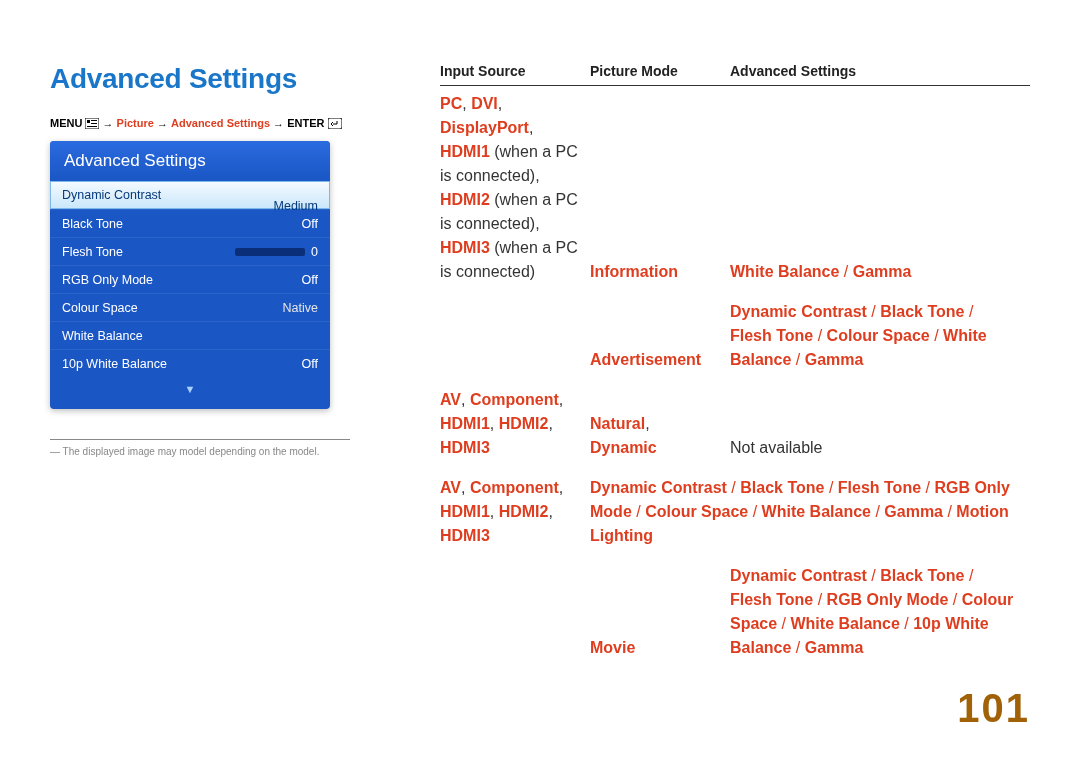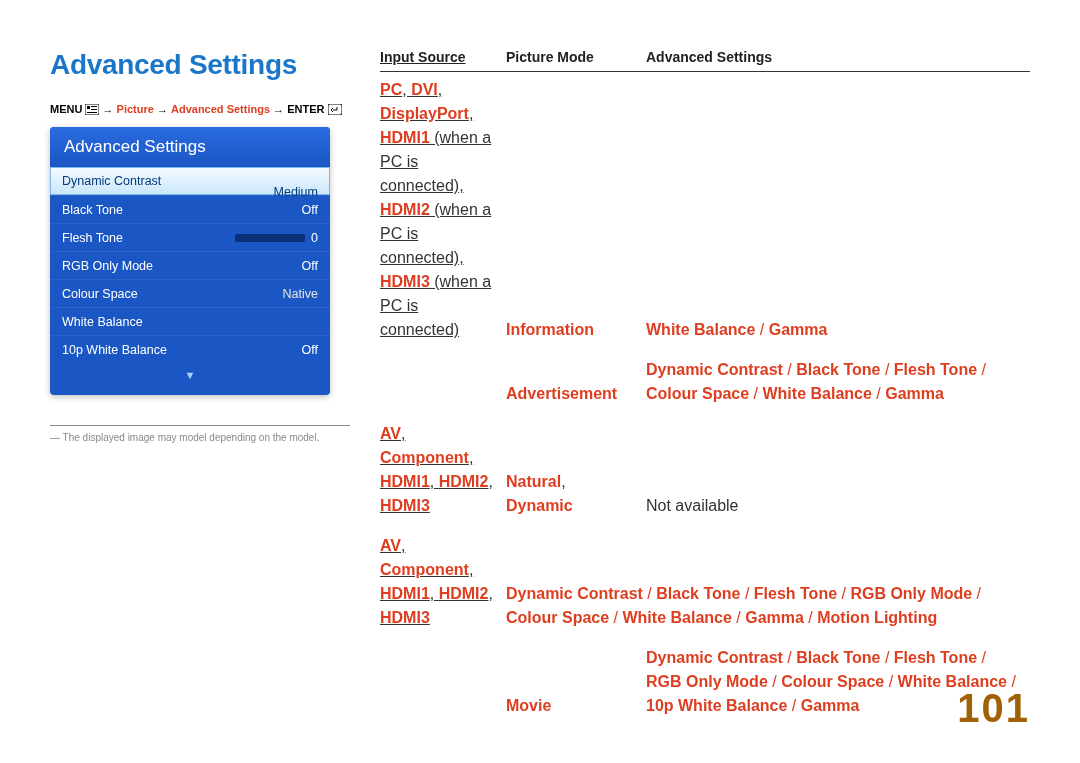--- a/index.html
+++ b/index.html
@@ -6,21 +6,22 @@
   body {
     font-family: Arial, Helvetica, sans-serif;
     background: #fff;
     width: 1080px;
     height: 763px;
     position: relative;
     overflow: hidden;
   }
   .page {
     display: flex;
-    padding: 49px 50px 0 50px;
+    padding: 63px 50px 0 50px;
+    gap: 60px;
   }
   .left-col { width: 330px; flex-shrink: 0; }
   .right-col { flex: 1; }
 
   .section-title {
     color: #1a76c8;
     font-size: 28px;
     font-weight: 600;
     margin-bottom: 22px;
     letter-spacing: -0.3px;
@@ -105,21 +106,21 @@
 
   
   .thead {
     display: flex;
     font-size: 14px;
     font-weight: 700;
     color: #222;
     border-bottom: 1px solid #333;
     padding-bottom: 6px;
   }
-  .col1 { width: 126px; flex-shrink:0;text-decoration:underline; }
+  .col1 { width: 150px; flex-shrink:0; }
   .col2 { width: 140px; flex-shrink:0; }
   .col3 { flex: 1; }
   .trow {
     display: flex;
     font-size: 16px;
     line-height: 1.5;
     padding: 6px 0 10px 0;
     color: #333;
     align-items: flex-end;
   }

